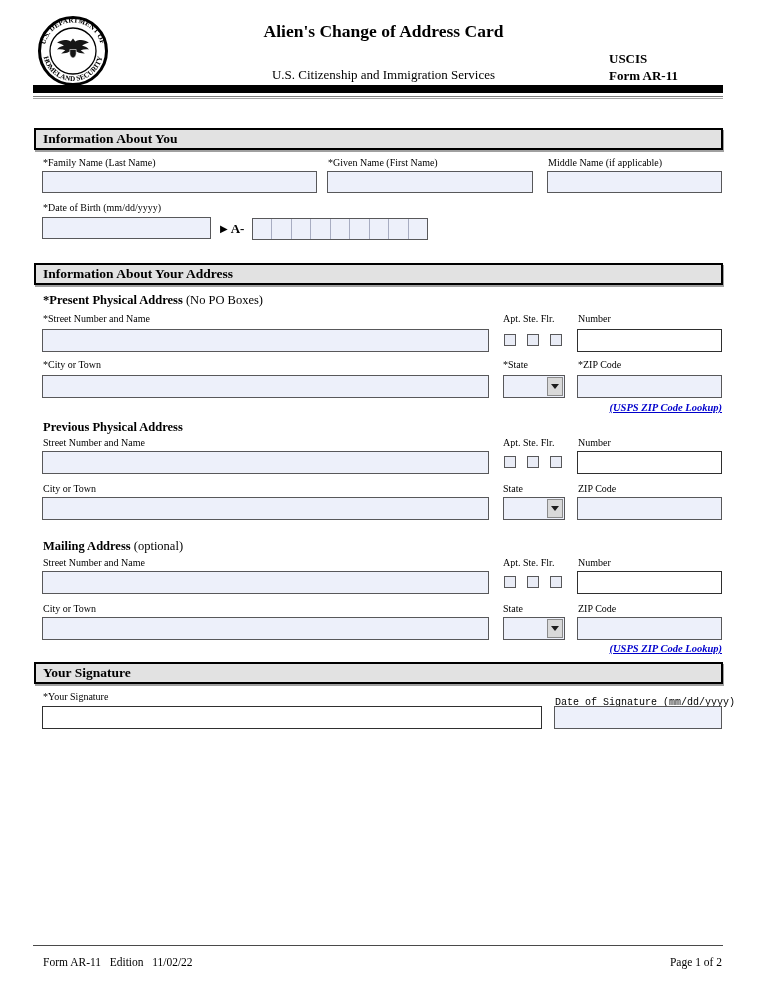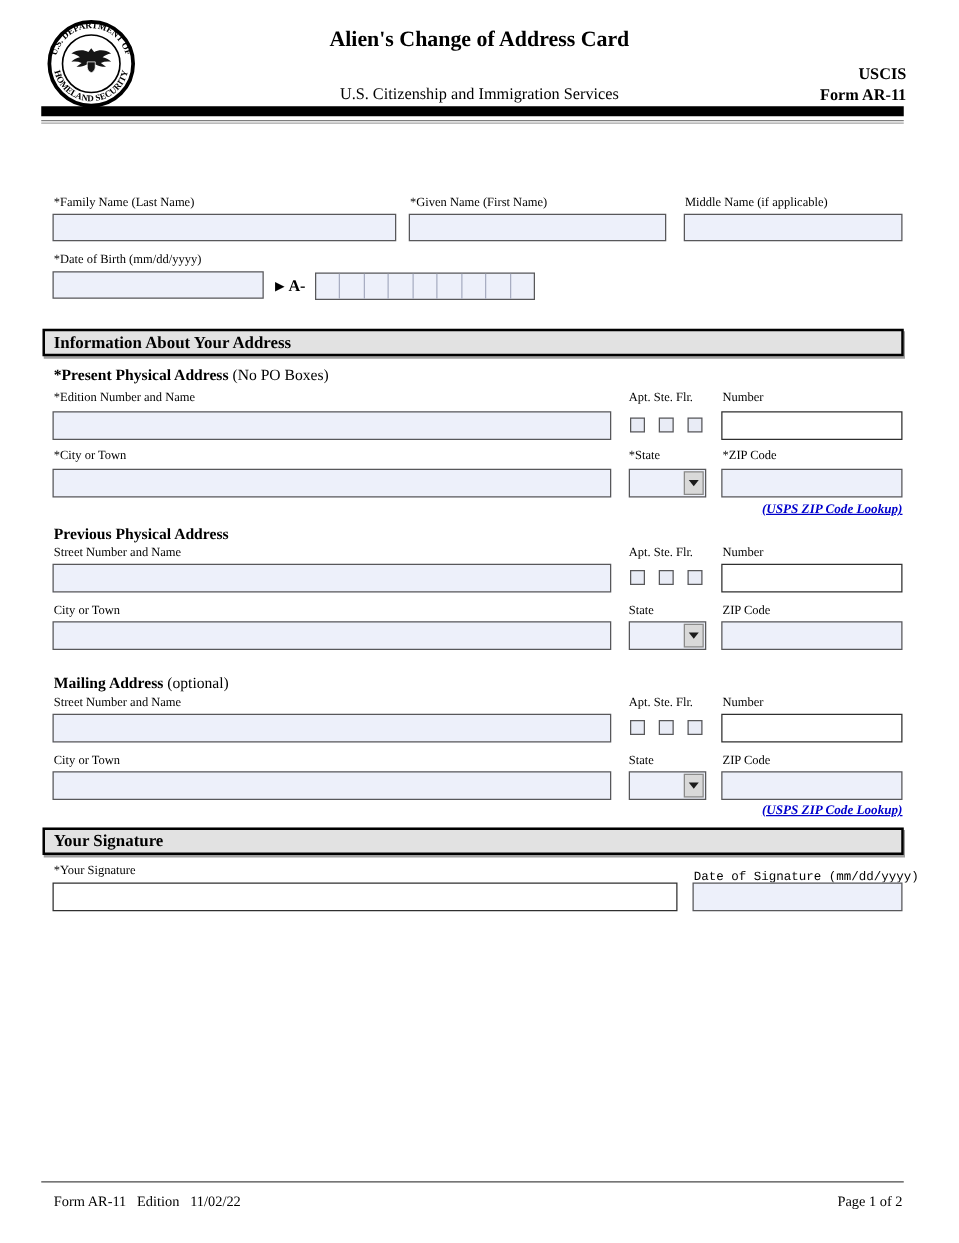--- a/index.html
+++ b/index.html
@@ -6,21 +6,21 @@
   .page {
     position:relative; width:767px; height:994px; background:#ffffff;
     font-family:"Liberation Serif","DejaVu Serif",serif; color:#000;
     overflow:hidden; margin:0 auto;
   }
   .abs { position:absolute; }
   .center { left:0; right:0; text-align:center; }
   .title { top:21px; font-weight:bold; font-size:17.5px; }
   .agency1 { top:50px; font-weight:bold; font-size:13px; }
   .agency2 { top:67px; font-size:13px; }
-  .uscis-block { left:609px; top:50px; width:116px; text-align:right;
+  .uscis-block { left:609px; top:50px; width:116px; text-align:left;
     font-weight:bold; font-size:13px; line-height:17px; }
   .thick-bar { left:33px; top:85px; width:690px; height:8px; background:#000; }
   .bar-shadow { left:33px; top:96px; width:690px; height:3px;
     border-top:1px solid #7d7d7d; border-bottom:1px solid #a5a5a5; box-sizing:border-box; }
   .note { left:43px; top:105px; font-weight:bold; font-size:12px; white-space:pre; }
 
   .sec-bar { left:34px; width:689px; height:22px; box-sizing:border-box;
     background:#e2e2e2; border:2px solid #000; box-shadow:1px 2px 0 #a0a0a0;
     font-weight:bold; font-size:13.5px; line-height:17px; padding-left:7px; }
 
@@ -86,20 +86,21 @@
   <div class="abs center title">Alien's Change of Address Card</div>
   <div class="abs center agency2">U.S. Citizenship and Immigration Services</div>
   <div class="abs uscis-block">
     <div>USCIS</div>
     <div>Form AR-11</div>
   </div>
 
   <div class="abs thick-bar"></div>
   <div class="abs bar-shadow"></div>
 
+  <div class="abs sec-bar" style="top:128px;">Information About You</div>
 
   <div class="abs lbl" style="left:43px; top:157px;">*Family Name (Last Name)</div>
   <input type="text" class="abs fld" style="left: 42px; top: 171px; width: 275px; height: 22px;" value="">
 
   <div class="abs lbl" style="left:328px; top:157px;">*Given Name (First Name)</div>
   <input type="text" class="abs fld" style="left: 327px; top: 171px; width: 206px; height: 22px;" value="">
 
   <div class="abs lbl" style="left:548px; top:157px;">Middle Name (if applicable)</div>
   <input type="text" class="abs fld" style="left: 547px; top: 171px; width: 175px; height: 22px;" value="">
 
@@ -120,21 +121,21 @@
     <div class="comb-cell"></div>
     <div class="comb-cell"></div>
   </div>
 
   <div class="abs sec-bar" style="top:263px;">Information About Your Address</div>
 
   <div class="abs subhead" style="left:43px; top:293px;">
     <b>*Present Physical Address</b><span> (No PO Boxes)</span>
   </div>
 
-  <div class="abs lbl" style="left:43px; top:313px;">*Edition Number and Name</div>
+  <div class="abs lbl" style="left:43px; top:313px;">*Street Number and Name</div>
   <input type="text" class="abs fld" style="left: 42px; top: 329px; width: 447px; height: 23px;" value="">
 
   <div class="abs lbl" style="left:503px; top:313px;">Apt. Ste. Flr.</div>
   <div class="abs chk" style="left:504px; top:334px;"></div>
   <div class="abs chk" style="left:527px; top:334px;"></div>
   <div class="abs chk" style="left:550px; top:334px;"></div>
 
   <div class="abs lbl" style="left:578px; top:313px;">Number</div>
   <input type="text" class="abs fld white" style="left: 577px; top: 329px; width: 145px; height: 23px;" value="">
 

